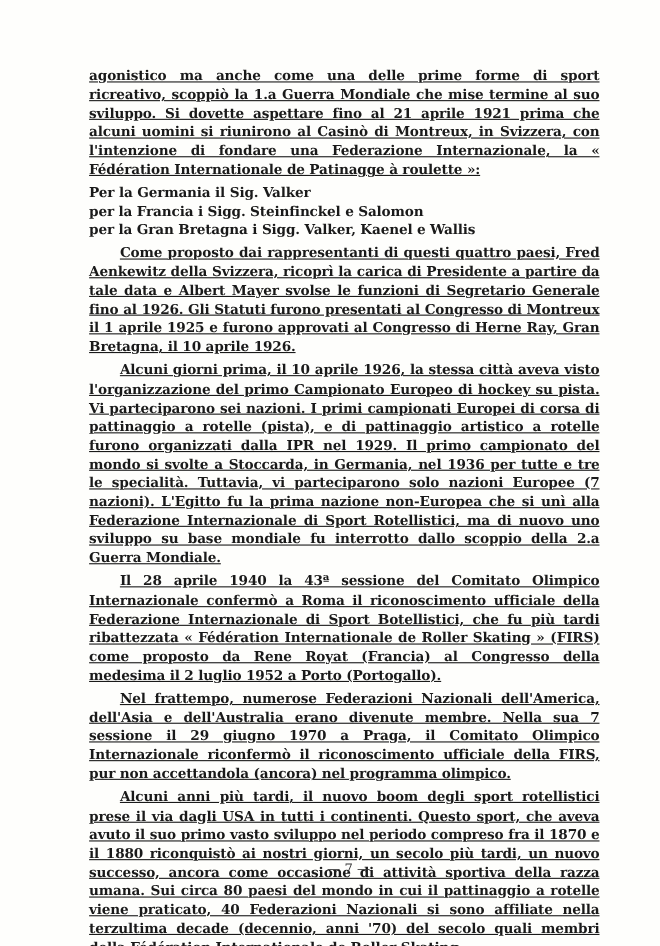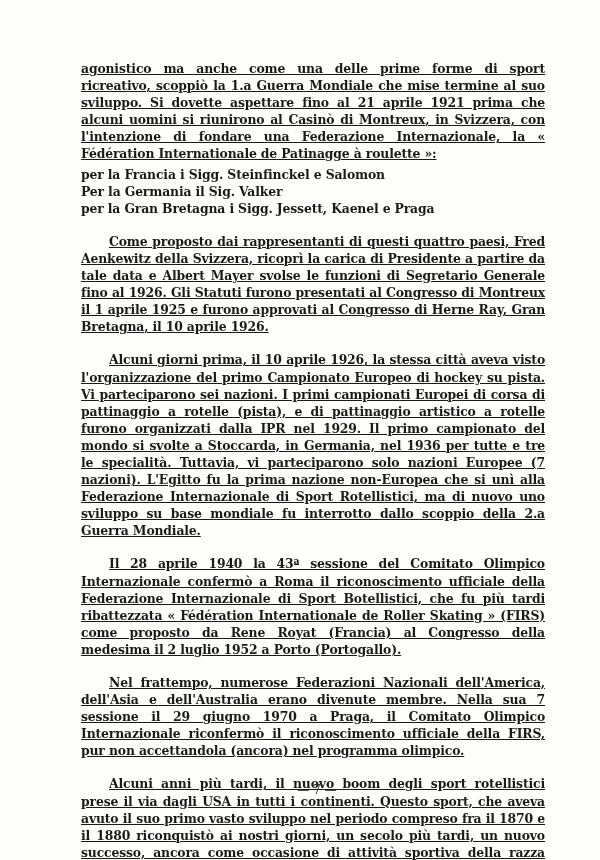--- a/index.html
+++ b/index.html
@@ -19,43 +19,43 @@
     color: #1a1a1a;
     font-weight: bold;
     letter-spacing: -0.15px;
   }
   .para {
     margin: 0;
     text-align: justify;
     hyphens: manual;
     text-decoration: underline;
   }
-  .para.indent { text-indent: 28px; margin-top: 16px; }
+  .para.indent { text-indent: 28px; margin-top: 4px; }
   .list-line { margin: 0; white-space: nowrap; }
   .list { margin-top: 3px; }
   .page-number {
     position: absolute;
     left: 0; width: 634px;
     top: 783px;
     text-align: center;
     font-family: "DejaVu Serif", "Liberation Serif", serif;
     font-size: 12px;
     color: #333;
   }
 </style>
 </head>
 <body>
 
 <div class="page">
   <p class="para">agonistico ma anche come una delle prime forme di sport ricreativo, scoppiò la 1.a Guerra Mondiale che mise termine al suo sviluppo. Si dovette aspettare fino al 21 aprile 1921 prima che alcuni uomini si riunirono al Casinò di Montreux, in Svizzera, con l'intenzione di fondare una Federazione Internazionale, la « Fédération Internationale de Patinagge à roulette »:</p>
 
   <div class="list">
+    <p class="list-line">Per la Germania il Sig. Valker</p>
     <p class="list-line">per la Francia i Sigg. Steinfinckel e Salomon</p>
-    <p class="list-line">Per la Germania il Sig. Valker</p>
-    <p class="list-line">per la Gran Bretagna i Sigg. Jessett, Kaenel e Praga</p>
+    <p class="list-line">per la Gran Bretagna i Sigg. Valker, Kaenel e Wallis</p>
   </div>
 
   <p class="para indent">Come proposto dai rappresentanti di questi quattro paesi, Fred Aenkewitz della Svizzera, ricoprì la carica di Presidente a partire da tale data e Albert Mayer svolse le funzioni di Segretario Generale fino al 1926. Gli Statuti furono presentati al Congresso di Montreux il 1 aprile 1925 e furono approvati al Congresso di Herne Ray, Gran Bretagna, il 10 aprile 1926.</p>
   <p class="para indent">Alcuni giorni prima, il 10 aprile 1926, la stessa città aveva visto l'organizzazione del primo Campionato Europeo di hockey su pista. Vi parteciparono sei nazioni. I primi campionati Europei di corsa di pattinaggio a rotelle (pista), e di pattinaggio artistico a rotelle furono organizzati dalla IPR nel 1929. Il primo campionato del mondo si svolte a Stoccarda, in Germania, nel 1936 per tutte e tre le specialità. Tuttavia, vi parteciparono solo nazioni Europee (7 nazioni). L'Egitto fu la prima nazione non-Europea che si unì alla Federazione Internazionale di Sport Rotellistici, ma di nuovo uno sviluppo su base mondiale fu interrotto dallo scoppio della 2.a Guerra Mondiale.</p>
   <p class="para indent">Il 28 aprile 1940 la 43ª sessione del Comitato Olimpico Internazionale confermò a Roma il riconoscimento ufficiale della Federazione Internazionale di Sport Botellistici, che fu più tardi ribattezzata « Fédération Internationale de Roller Skating » (FIRS) come proposto da Rene Royat (Francia) al Congresso della medesima il 2 luglio 1952 a Porto (Portogallo).</p>
   <p class="para indent">Nel frattempo, numerose Federazioni Nazionali dell'America, dell'Asia e dell'Australia erano divenute membre. Nella sua 7 sessione il 29 giugno 1970 a Praga, il Comitato Olimpico Internazionale riconfermò il riconoscimento ufficiale della FIRS, pur non accettandola (ancora) nel programma olimpico.</p>
   <p class="para indent">Alcuni anni più tardi, il nuovo boom degli sport rotellistici prese il via dagli USA in tutti i continenti. Questo sport, che aveva avuto il suo primo vasto sviluppo nel periodo compreso fra il 1870 e il 1880 riconquistò ai nostri giorni, un secolo più tardi, un nuovo successo, ancora come occasione di attività sportiva della razza umana. Sui circa 80 paesi del mondo in cui il pattinaggio a rotelle viene praticato, 40 Federazioni Nazionali si sono affiliate nella terzultima decade (decennio, anni '70) del secolo quali membri della Fédération Internationale de Roller Skating.</p>
 </div>
 
 <div class="page-number">— 7 —</div>

